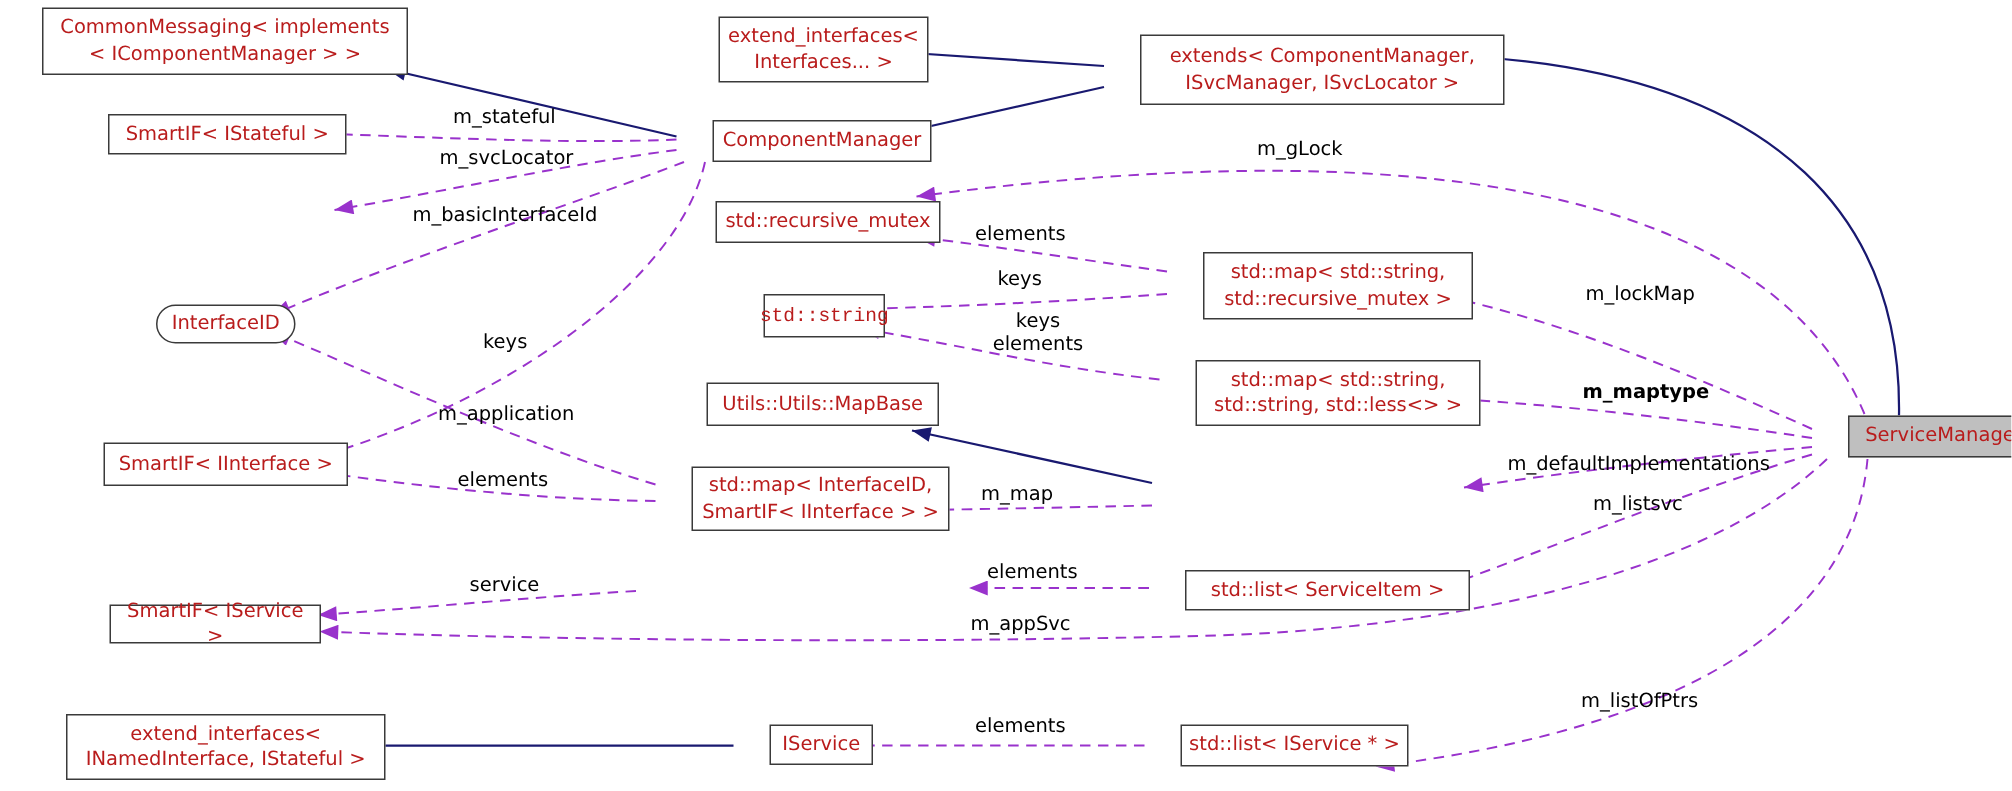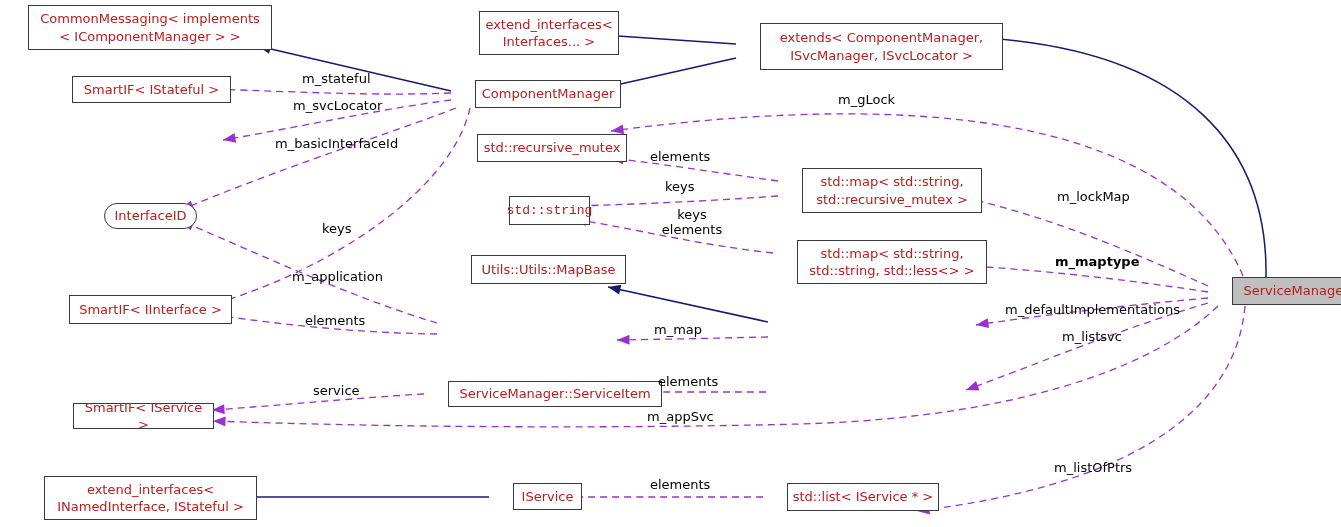--- a/index.html
+++ b/index.html
@@ -87,28 +87,30 @@
   <div class="node" style="left:45px;top:295px;width:163px;height:29px;">SmartIF&lt; IInterface &gt;</div>
   <div class="node" style="left:49px;top:403px;width:141px;height:26px;">SmartIF&lt; IService &gt;</div>
   <div class="node" style="left:20px;top:476px;width:213px;height:44px;">extend_interfaces&lt;
 INamedInterface, IStateful &gt;</div>
   <div class="node" style="left:455px;top:11px;width:140px;height:44px;">extend_interfaces&lt;
 Interfaces... &gt;</div>
   <div class="node" style="left:451px;top:80px;width:146px;height:28px;">ComponentManager</div>
   <div class="node" style="left:453px;top:134px;width:150px;height:28px;">std::recursive_mutex</div>
   <div class="node" style="left:485px;top:196px;width:81px;height:29px;font-family:Liberation Mono, monospace;">std::string</div>
   <div class="node" style="left:447px;top:255px;width:155px;height:29px;">Utils::Utils::MapBase</div>
-  <div class="node" style="left:424px;top:381px;width:214px;height:26px;">ServiceManager::ServiceItem</div>
+  <div class="node" style="left:437px;top:311px;width:172px;height:43px;">std::map&lt; InterfaceID,
+SmartIF&lt; IInterface &gt; &gt;</div>
   <div class="node" style="left:489px;top:483px;width:69px;height:27px;">IService</div>
   <div class="node" style="left:736px;top:23px;width:243px;height:47px;">extends&lt; ComponentManager,
 ISvcManager, ISvcLocator &gt;</div>
   <div class="node" style="left:778px;top:168px;width:180px;height:45px;">std::map&lt; std::string,
 std::recursive_mutex &gt;</div>
   <div class="node" style="left:773px;top:240px;width:190px;height:44px;">std::map&lt; std::string,
 std::string, std::less&lt;&gt; &gt;</div>
+  <div class="node" style="left:766px;top:380px;width:190px;height:27px;">std::list&lt; ServiceItem &gt;</div>
   <div class="node selected" style="left:1208px;top:277px;width:128px;height:28px;">ServiceManager</div>
   <div class="node" style="left:763px;top:483px;width:152px;height:28px;">std::list&lt; IService * &gt;</div>
 
   <div class="edge-label" style="left:302px;top:72px;">m_stateful</div>
   <div class="edge-label" style="left:293px;top:99px;">m_svcLocator</div>
   <div class="edge-label" style="left:275px;top:137px;">m_basicInterfaceId</div>
   <div class="edge-label" style="left:322px;top:222px;">keys</div>
   <div class="edge-label" style="left:292px;top:270px;">m_application</div>
   <div class="edge-label" style="left:305px;top:314px;">elements</div>
   <div class="edge-label" style="left:313px;top:384px;">service</div>

